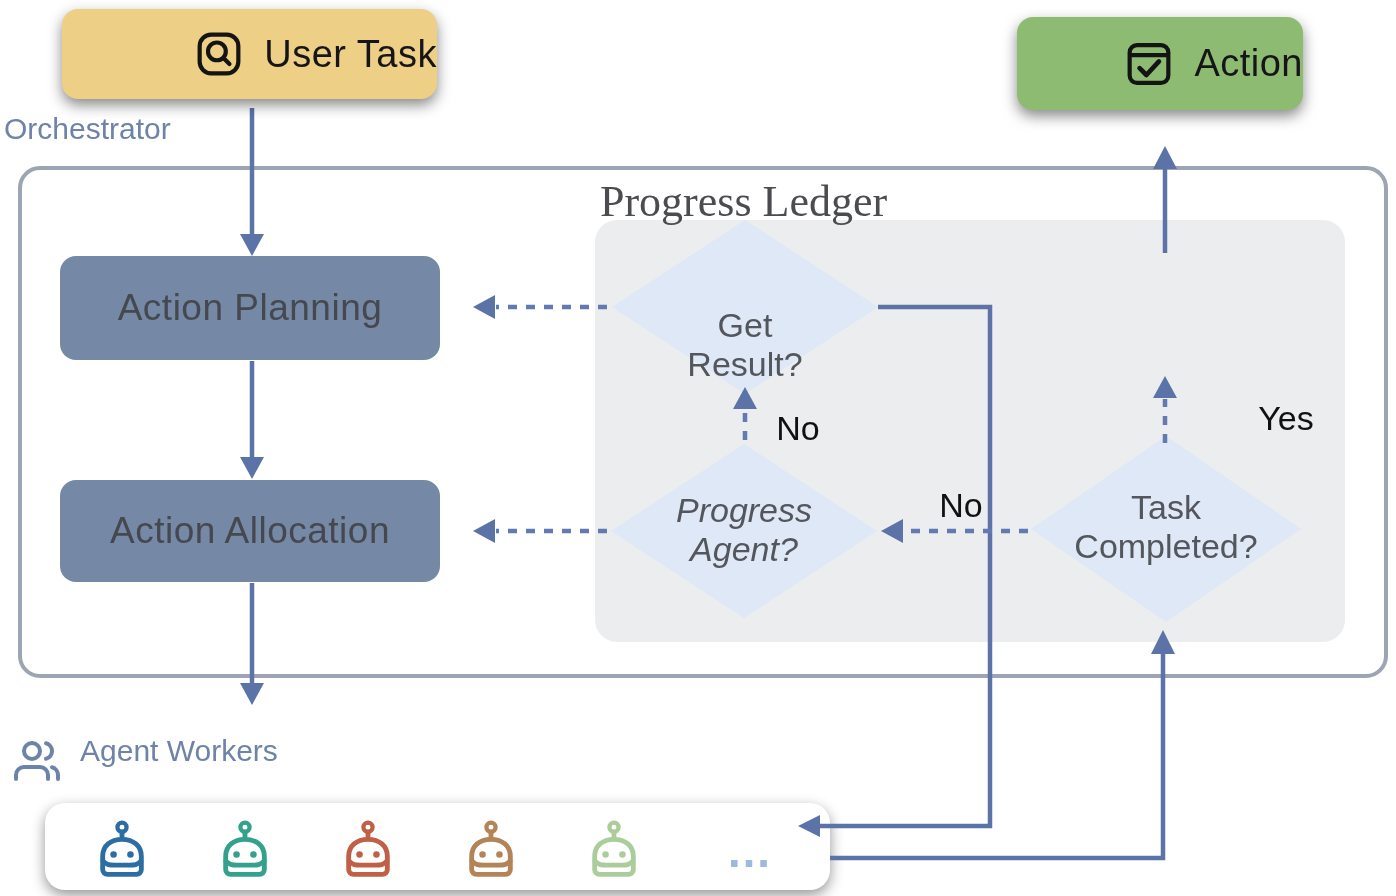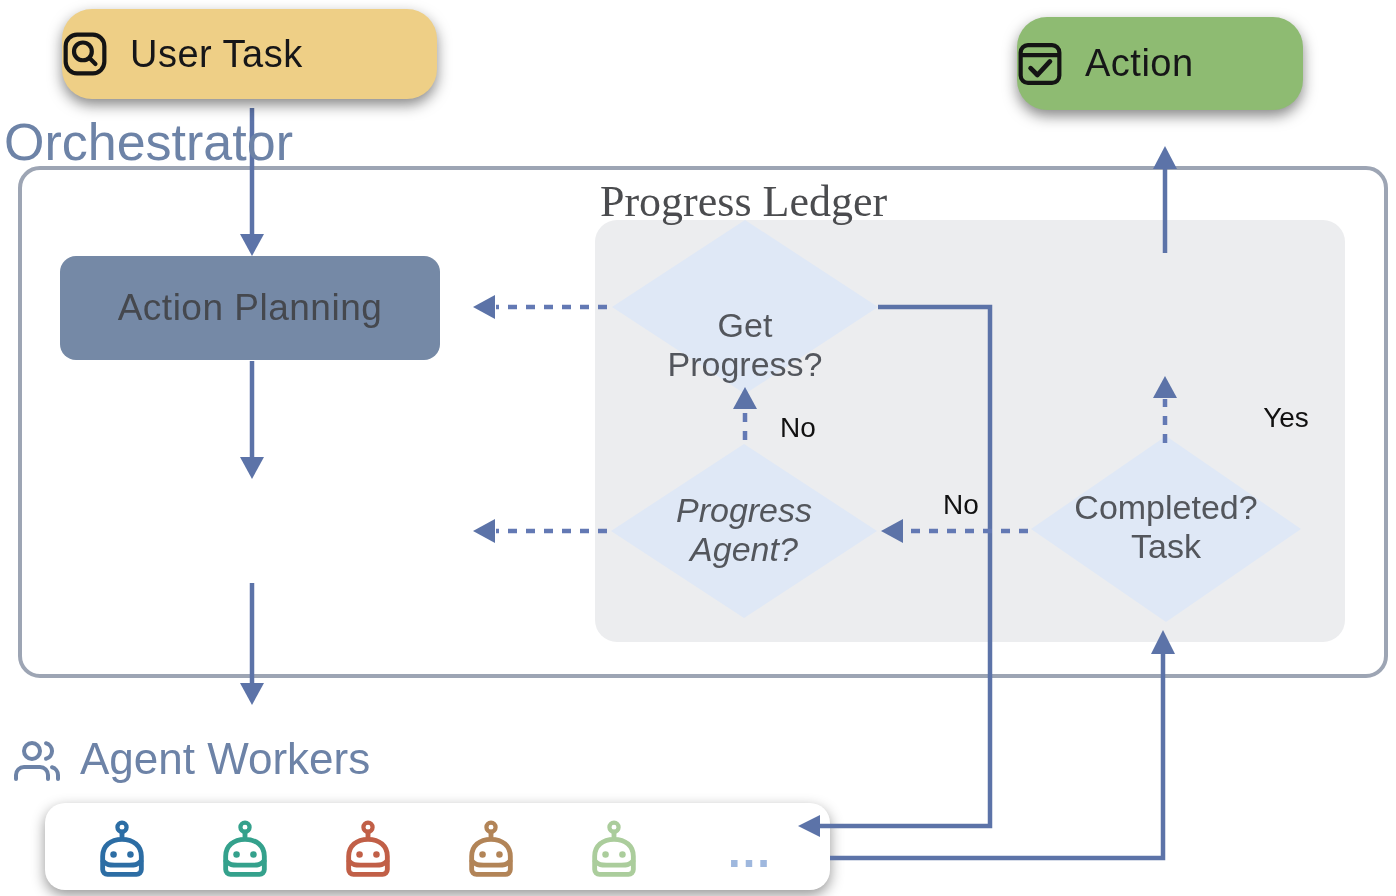--- a/index.html
+++ b/index.html
@@ -5,39 +5,39 @@
   :root{
     --gold:#EECF86; --green:#8EBB72; --steel:#7589A6; --wrapup:#B5C1D0;
     --diamond:#DFE8F6; --panel:#ECEDEF; --frame:#9DA5B4; --arrow:#5C73A8;
     --dash:#6379B4; --blueLabel:#6D83A7; --titleGray:#4B4C4F; --boxText:#45484E;
     --darkText:#161618; --diamondText:#53565C; --ellipsis:#9FB8DE;
   }
   html,body{margin:0;padding:0;background:#fff;}
   .stage{position:relative;width:1396px;height:896px;background:#ffffff;
          font-family:"Liberation Sans", sans-serif;overflow:hidden;}
   .abs{position:absolute;}
-  .pill{display:flex;align-items:center;justify-content:flex-start;gap:22px;
-        border-radius:30px;box-shadow:0 6px 14px rgba(20,20,20,.5);}
+  .pill{display:flex;align-items:center;justify-content:flex-end;gap:22px;
+        border-radius:16px;box-shadow:0 6px 14px rgba(20,20,20,.5);}
   .pill .lbl{font-size:38px;font-weight:500;color:var(--darkText);letter-spacing:.5px;}
   .user-task{left:62px;top:9px;width:375px;height:90px;background:var(--gold);}
   .result{left:1017px;top:17px;width:286px;height:93px;background:var(--green);}
   .frame{left:18px;top:166px;width:1362px;height:504px;border:4.5px solid var(--frame);
          border-radius:22px;background:transparent;}
   .panel{left:595px;top:220px;width:750px;height:422px;border-radius:22px;background:var(--panel);}
   .bluebox{display:flex;align-items:center;justify-content:center;border-radius:16px;
            background:var(--steel);text-align:right;}
   .bluebox .lbl{font-size:37px;color:var(--boxText);letter-spacing:.5px;}
   .action-planning{left:60px;top:256px;width:380px;height:104px;}
   .action-allocation{left:60px;top:480px;width:380px;height:102px;}
   .wrap-up{left:1024px;top:252px;width:280px;height:103px;background:var(--wrapup);}
   .freelabel{white-space:nowrap;}
-  .orchestrator-lbl{left:4px;top:112px;font-size:52px;color:var(--blueLabel);}
+  .orchestrator-lbl{left:4px;top:112px;font-size:30px;color:var(--blueLabel);}
   .ledger-lbl{left:600px;top:176px;font-size:44px;color:var(--titleGray);font-family:Liberation Serif, serif;}
-  .workers-lbl{left:80px;top:734px;font-size:44px;color:var(--blueLabel);}
-  .edge-lbl{transform:translate(-50%,-50%);font-size:28px;color:#111;}
+  .workers-lbl{left:80px;top:734px;font-size:30px;color:var(--blueLabel);}
+  .edge-lbl{transform:translate(-50%,-50%);font-size:34px;color:#111;}
   .dia-lbl{transform:translate(-50%,-50%);width:260px;text-align:center;
            font-size:34px;line-height:1.15;color:var(--diamondText);}
   .flow{left:0;top:0;pointer-events:none;}
   .flow .diamond{fill:var(--diamond);}
   .flow .solid{stroke:var(--arrow);stroke-width:4.5;fill:none;}
   .flow .dashed{stroke:var(--dash);stroke-width:4.5;fill:none;stroke-dasharray:9 9;}
   .flow .head{fill:var(--arrow);stroke:none;}
   .agents-box{left:45px;top:803px;width:785px;height:87px;border-radius:20px;background:#fff;
               box-shadow:0 5px 14px rgba(0,0,0,.42);display:flex;align-items:center;
               padding-left:48px;box-sizing:border-box;gap:65px;}
@@ -52,20 +52,23 @@
 
 <div class="stage">
 
   <div class="abs frame"></div>
 
   <div class="abs panel"></div>
 
   <div class="abs bluebox action-planning">
     <span class="lbl">Action Planning</span>
   </div>
+  <div class="abs bluebox action-allocation">
+    <span class="lbl">Action Allocation</span>
+  </div>
 
   <div class="abs agents-box">
     <svg class="robot" viewBox="0 0 48 52" style="color: rgb(44, 109, 164);">
       <g stroke="currentColor" stroke-width="4" fill="none" stroke-linecap="round" stroke-linejoin="round">
         <circle cx="24" cy="8" r="3.8" stroke-width="3.5"></circle>
         <line x1="24" y1="11.8" x2="24" y2="16"></line>
         <path d="M12 47 h24 c2.2 0 4 -1.8 4 -4 V32 c0 -8.5 -6.5 -14 -16 -14 c-9.5 0 -16 5.5 -16 14 v11 c0 2.2 1.8 4 4 4 Z"></path>
         <path d="M8.3 36 c3 3.4 5.5 3.4 9.5 3.4 h12.4 c4 0 6.5 0 9.5 -3.4"></path>
       </g>
       <circle cx="17" cy="30.5" r="2.7" fill="currentColor"></circle>
@@ -175,29 +178,29 @@
     <g stroke="#6D83A7" stroke-width="2" fill="none" stroke-linecap="round" stroke-linejoin="round">
       <circle cx="9" cy="7" r="4"></circle>
       <path d="M17 21v-2a4 4 0 0 0-4-4H5a4 4 0 0 0-4 4v2"></path>
       <path d="M16 3.13a4 4 0 0 1 0 7.75"></path>
       <path d="M22 21v-2a4 4 0 0 0-3-3.87"></path>
     </g>
   </svg>
 
   <div class="abs dia-lbl" style="left:745px;top:305px;margin-top:40px;">
     <div>Get</div>
-    <div>Progress?</div>
+    <div>Result?</div>
   </div>
   <div class="abs dia-lbl" style="left:744px;top:530px;font-style:italic;">
     <div>Progress</div>
     <div>Agent?</div>
   </div>
   <div class="abs dia-lbl" style="left:1166px;top:527px;">
+    <div>Task</div>
     <div>Completed?</div>
-    <div>Task</div>
   </div>
 
   <div class="abs freelabel edge-lbl" style="left:798px;top:428px;">No</div>
   <div class="abs freelabel edge-lbl" style="left:961px;top:505px;">No</div>
   <div class="abs freelabel edge-lbl" style="left:1286px;top:418px;">Yes</div>
 
   <div class="abs pill user-task">
     <svg class="topicon" width="46" height="46" viewBox="0 0 44 44">
       <g stroke="#141414" stroke-width="4" fill="none" stroke-linejoin="round">
         <rect x="3.5" y="3.5" width="37" height="37" rx="11"></rect>

